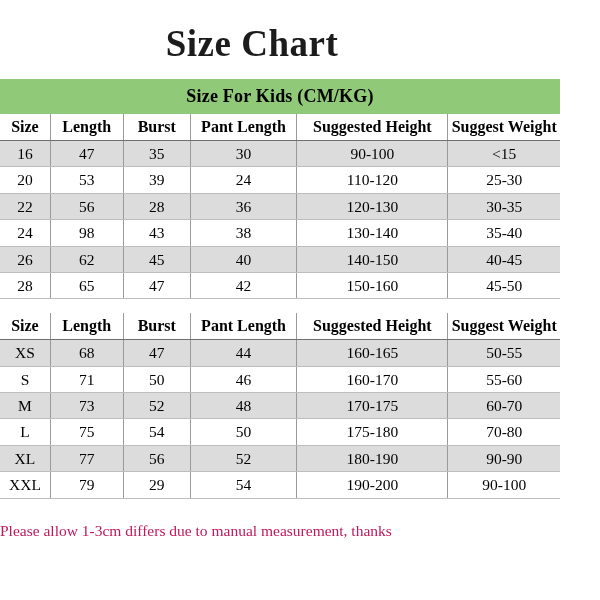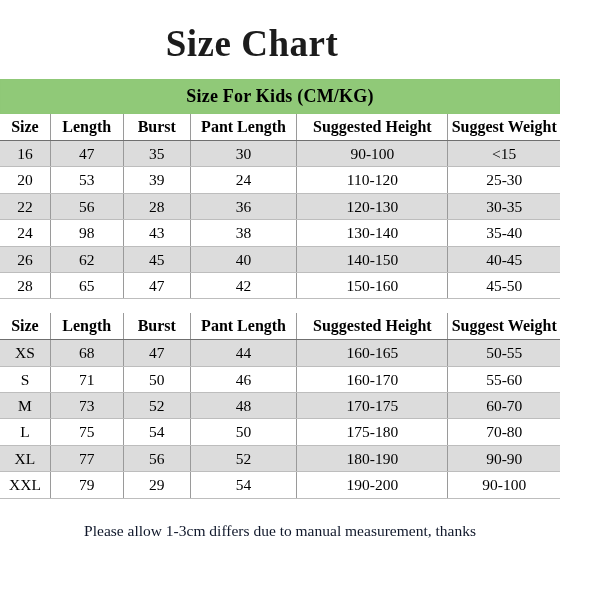--- a/index.html
+++ b/index.html
@@ -79,24 +79,23 @@
   .col-pant   { width: 19%; }
   .col-height { width: 27%; }
   .col-weight { width: 20%; }
   th:first-child, td:first-child { border-left: none; }
   th:last-child, td:last-child { border-right: none; }
   .spacer { height: 14px; }
   .notes {
     width: 560px;
     margin: 0 auto;
     padding-top: 20px;
-    text-align: center;
     font-size: 15.5px;
     line-height: 1.55;
-    color: #0f172a;
+    color: #be185d;
   }
   .notes div { white-space: nowrap; }
 </style>
 </head>
 <body>
 
 <div class="page">
 
   <div class="title">Size Chart</div>
 

